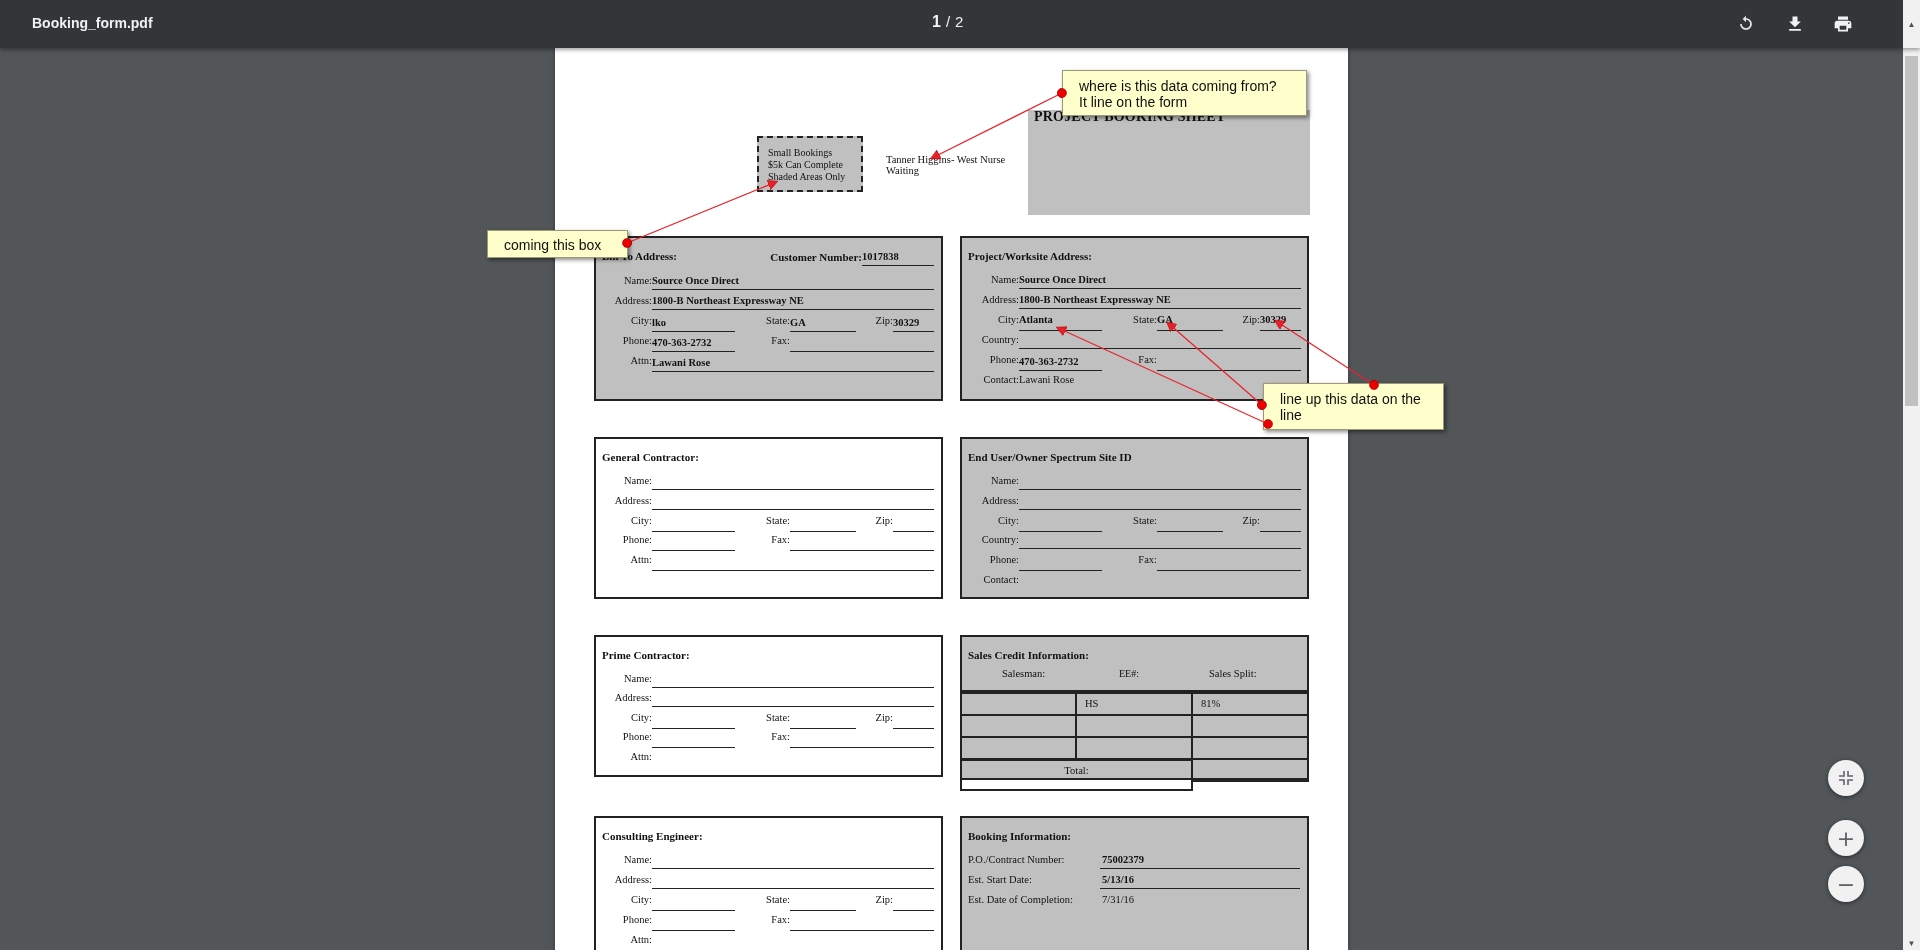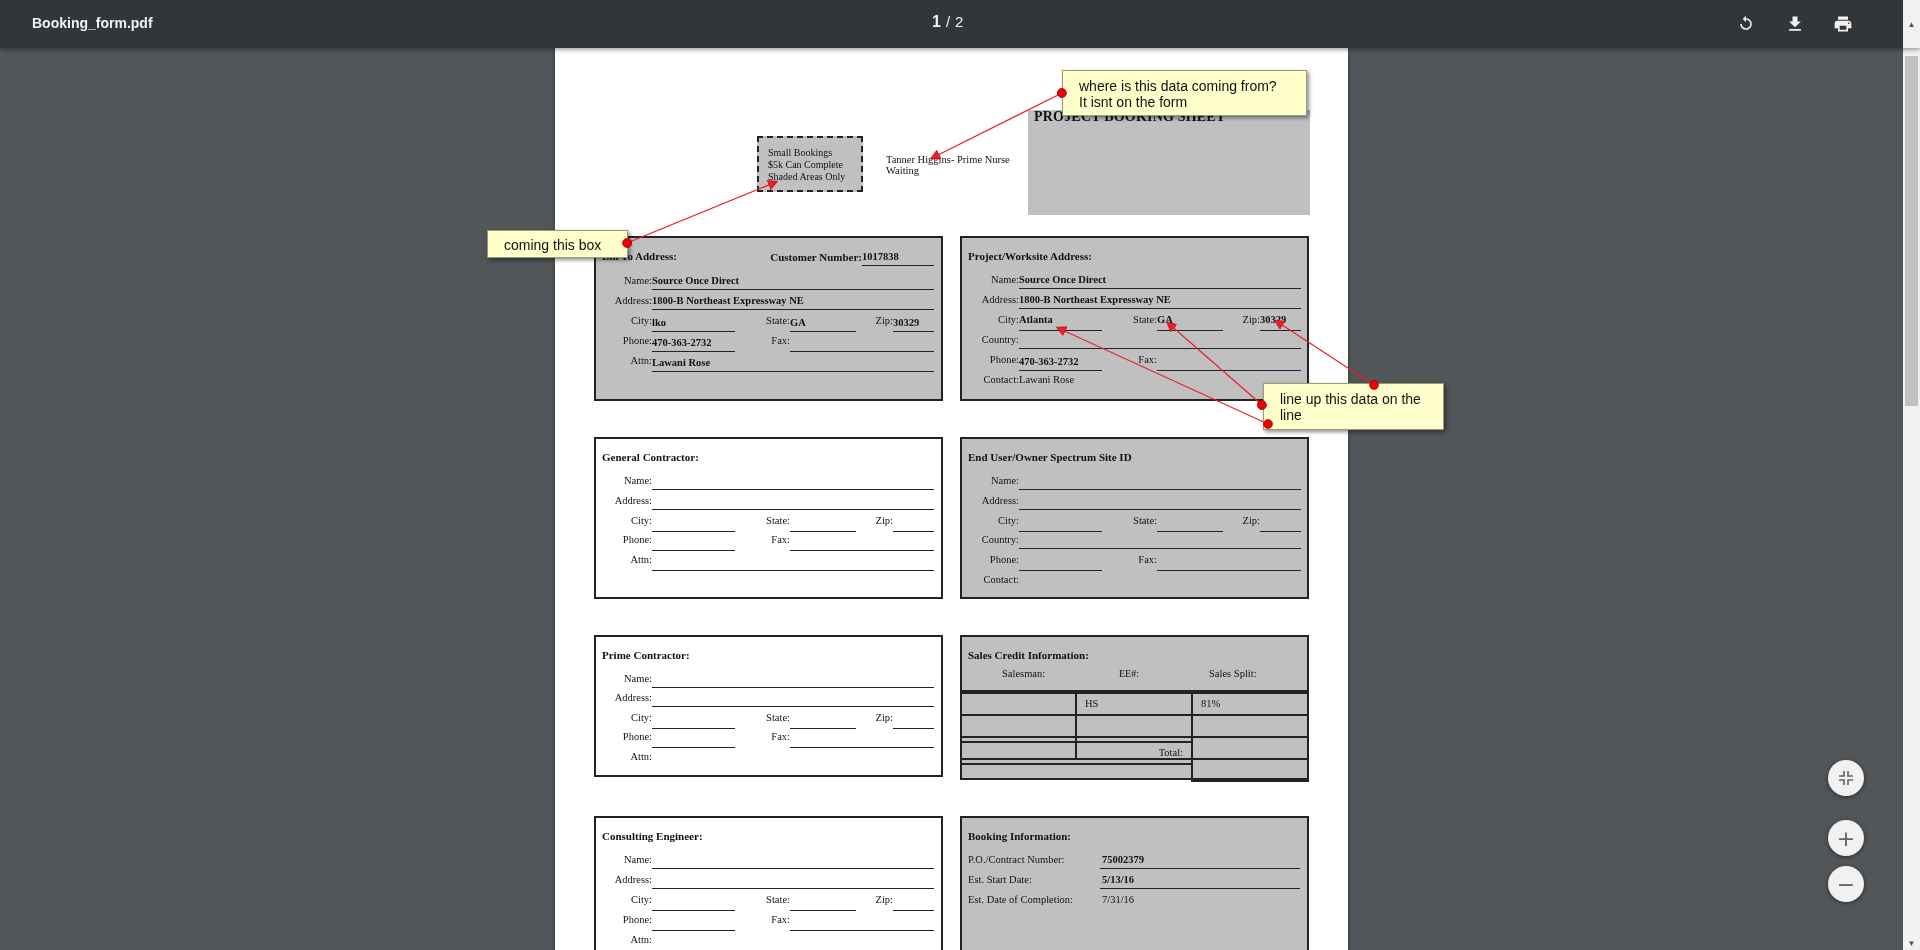--- a/index.html
+++ b/index.html
@@ -87,21 +87,21 @@
   <div class="page">
 
 
     <div class="dashed-box pdf" style="position:absolute">
       <div>Small Bookings</div>
       <div>$5k Can Complete</div>
       <div>Shaded Areas Only</div>
     </div>
 
     <div class="free-text pdf">
-      <div>Tanner Higgins- Prime Nurse</div>
+      <div>Tanner Higgins- West Nurse</div>
       <div>Waiting</div>
     </div>
 
     <div class="pbs-block pdf">
       <div class="pbs-title">PROJECT BOOKING SHEET</div>
     </div>
 
     <div class="fbox gray pdf" style="left:39px; top:188px; height:165px">
       <div class="head">Bill To Address:</div>
       <div class="frow" style="left:0; top:13px; width:345px">
@@ -280,21 +280,21 @@
       <div class="sc-cell" style="left:229px; top:55px; width:118px; height:24px">81%</div>
 
       <div class="sc-cell" style="left:-2px; top:77px; width:117px; height:24px"></div>
       <div class="sc-cell" style="left:113px; top:77px; width:118px; height:24px"></div>
       <div class="sc-cell" style="left:229px; top:77px; width:118px; height:24px"></div>
 
       <div class="sc-cell" style="left:-2px; top:99px; width:117px; height:24px"></div>
       <div class="sc-cell" style="left:113px; top:99px; width:118px; height:24px"></div>
       <div class="sc-cell" style="left:229px; top:99px; width:118px; height:24px"></div>
 
-      <div class="sc-cell" style="left:-2px; top:104px; width:233px; height:24px; text-align:right">Total:</div>
+      <div class="sc-cell" style="left:-2px; top:122px; width:233px; height:32px; text-align:center">Total:</div>
       <div class="sc-cell" style="left:229px; top:121px; width:118px; height:24px"></div>
     </div>
 
     <div class="fbox white pdf" style="left:39px; top:768px; height:160px">
       <div class="head">Consulting Engineer:</div>
       <div class="frow" style="left:0; top:36px; width:345px">
         <span class="lbl" style="left:0; width:56px">Name:</span>
         <span class="line" style="left:56px; width:282px"></span>
       </div>
       <div class="frow" style="left:0; top:56px; width:345px">
@@ -358,21 +358,21 @@
     <line x1="1262" y1="405" x2="1168" y2="323" stroke="#e8202a" stroke-width="1.2" marker-end="url(#arrowhead)"></line>
     <line x1="1374" y1="385" x2="1276" y2="321" stroke="#e8202a" stroke-width="1.2" marker-end="url(#arrowhead)"></line>
     <circle cx="1262" cy="405" r="4.5" fill="#e00" stroke="#900" stroke-width="0.6"></circle>
     <circle cx="1268" cy="424" r="4.5" fill="#e00" stroke="#900" stroke-width="0.6"></circle>
     <circle cx="1374" cy="385" r="4.5" fill="#e00" stroke="#900" stroke-width="0.6"></circle>
   </g>
 </svg>
 
 <div class="note" style="left:1062px; top:70px; width:245px; height:46px; padding:7px 0 0 16px">
   <div>where is this data coming from?</div>
-  <div>It isnt on the form</div>
+  <div>It line on the form</div>
 </div>
 <div class="note" style="left:487px; top:230px; width:141px; height:28px; padding:6px 0 0 16px">
   <div>coming this box</div>
 </div>
 <div class="note" style="left:1263px; top:383px; width:181px; height:47px; padding:7px 0 0 16px">
   <div>line up this data on the</div>
   <div>line</div>
 </div>
 
 <svg class="annot-layer" style="z-index:6" viewBox="0 0 1920 950">

